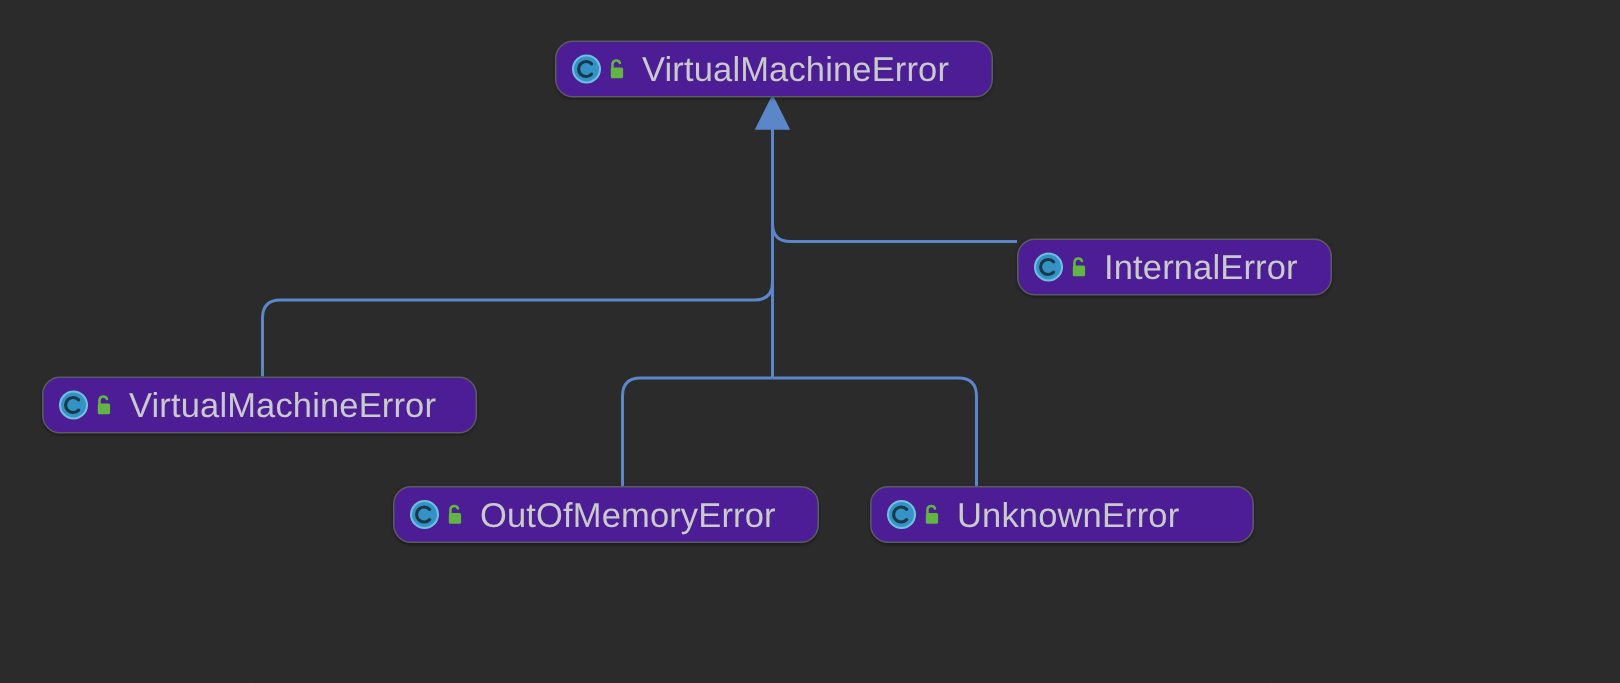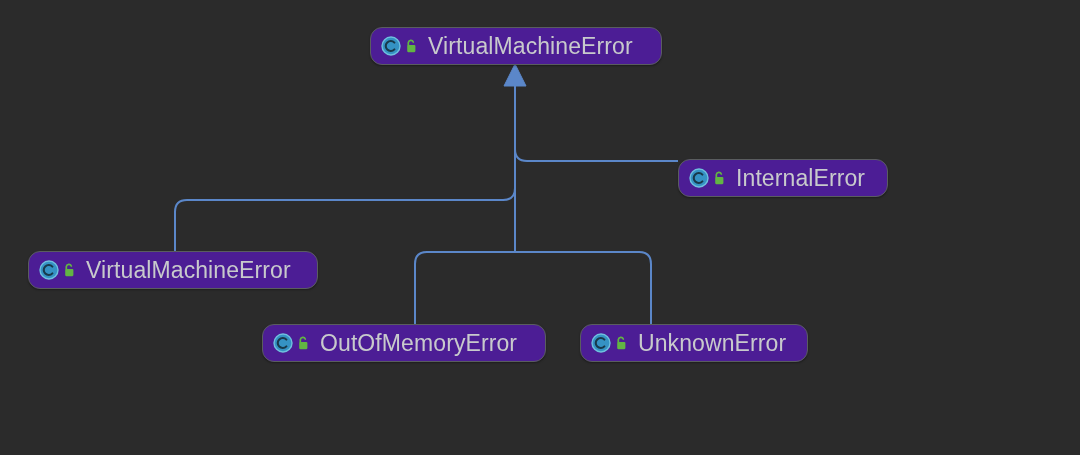--- a/index.html
+++ b/index.html
@@ -135,21 +135,21 @@
         <path d="M13.4 6.6 A5 5 0 1 0 13.4 13.4" fill="none" stroke="#18394b" stroke-width="2.1" stroke-linecap="round"></path>
       </svg>
       <svg class="lock-icon" viewBox="0 0 14 16" xmlns="http://www.w3.org/2000/svg">
         <path d="M4.3 7 V4.6 A2.6 2.6 0 0 1 9.3 4.0" fill="none" stroke="#62b543" stroke-width="1.7" stroke-linecap="round"></path>
         <rect x="3.2" y="7" width="8.2" height="7.2" rx="1.1" fill="#62b543"></rect>
       </svg>
     </span>
     <span class="node-label">OutOfMemoryError</span>
   </div>
 
-  <div class="uml-node" style="left:580px; top:324px; width:228px;">
+  <div class="uml-node" style="left:580px; top:324px; width:256px;">
     <span class="node-icons">
       <svg class="class-icon" viewBox="0 0 20 20" xmlns="http://www.w3.org/2000/svg">
         <circle cx="10" cy="10" r="9" fill="#3592c4"></circle>
         <circle cx="10" cy="10" r="9" fill="none" stroke="#6fc0de" stroke-width="1.4"></circle>
         <path d="M13.4 6.6 A5 5 0 1 0 13.4 13.4" fill="none" stroke="#18394b" stroke-width="2.1" stroke-linecap="round"></path>
       </svg>
       <svg class="lock-icon" viewBox="0 0 14 16" xmlns="http://www.w3.org/2000/svg">
         <path d="M4.3 7 V4.6 A2.6 2.6 0 0 1 9.3 4.0" fill="none" stroke="#62b543" stroke-width="1.7" stroke-linecap="round"></path>
         <rect x="3.2" y="7" width="8.2" height="7.2" rx="1.1" fill="#62b543"></rect>
       </svg>

